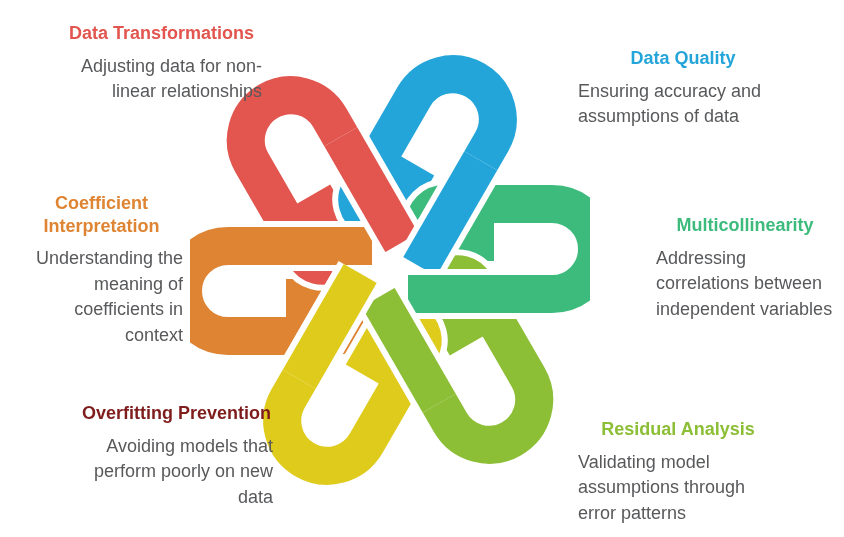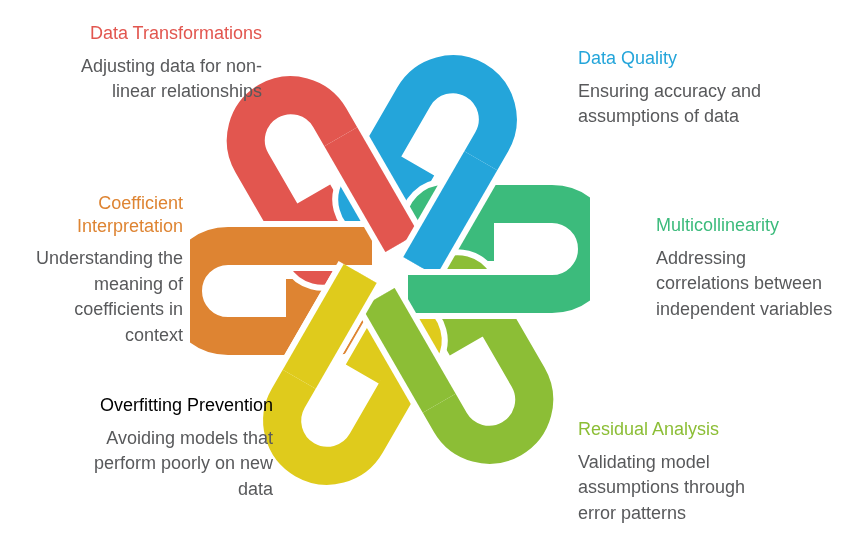--- a/index.html
+++ b/index.html
@@ -28,23 +28,24 @@
   }
   #knot-svg { display: block; width: 400px; height: 440px; }
 
   
   .label-block {
     position: absolute;
     width: 200px;
   }
   .label-block .lbl-title {
     font-size: 18px;
-    font-weight: normal;
+    font-weight: bold;
     line-height: 1.25;
     margin-bottom: 9px;
+    text-align: center;
   }
   .label-block .lbl-desc {
     font-size: 18px;
     line-height: 1.42;
     color: #58595b;
   }
 
   .align-right { text-align: right; }
   .align-left  { text-align: left; }
 
@@ -149,21 +150,21 @@
     <div class="lbl-title" style="color: rgb(222, 132, 50);">Coefficient Interpretation</div>
     <div class="lbl-desc" style="color: rgb(88, 89, 91);">Understanding the meaning of coefficients in context</div>
   </div>
 
   <div class="label-block align-left" id="block-multicollinearity">
     <div class="lbl-title" style="color: rgb(60, 187, 124);">Multicollinearity</div>
     <div class="lbl-desc" style="color: rgb(88, 89, 91);">Addressing correlations between independent variables</div>
   </div>
 
   <div class="label-block align-right" id="block-overfitting">
-    <div class="lbl-title" style="color: #000000;">Overfitting Prevention</div>
+    <div class="lbl-title" style="color: #7f1d1d; margin-top: 8px;">Overfitting Prevention</div>
     <div class="lbl-desc" style="color: rgb(88, 89, 91);">Avoiding models that perform poorly on new data</div>
   </div>
 
   <div class="label-block align-left" id="block-residual">
     <div class="lbl-title" style="color: rgb(140, 190, 54);">Residual Analysis</div>
     <div class="lbl-desc" style="color: rgb(88, 89, 91);">Validating model assumptions through error patterns</div>
   </div>
 
 </div>
 

